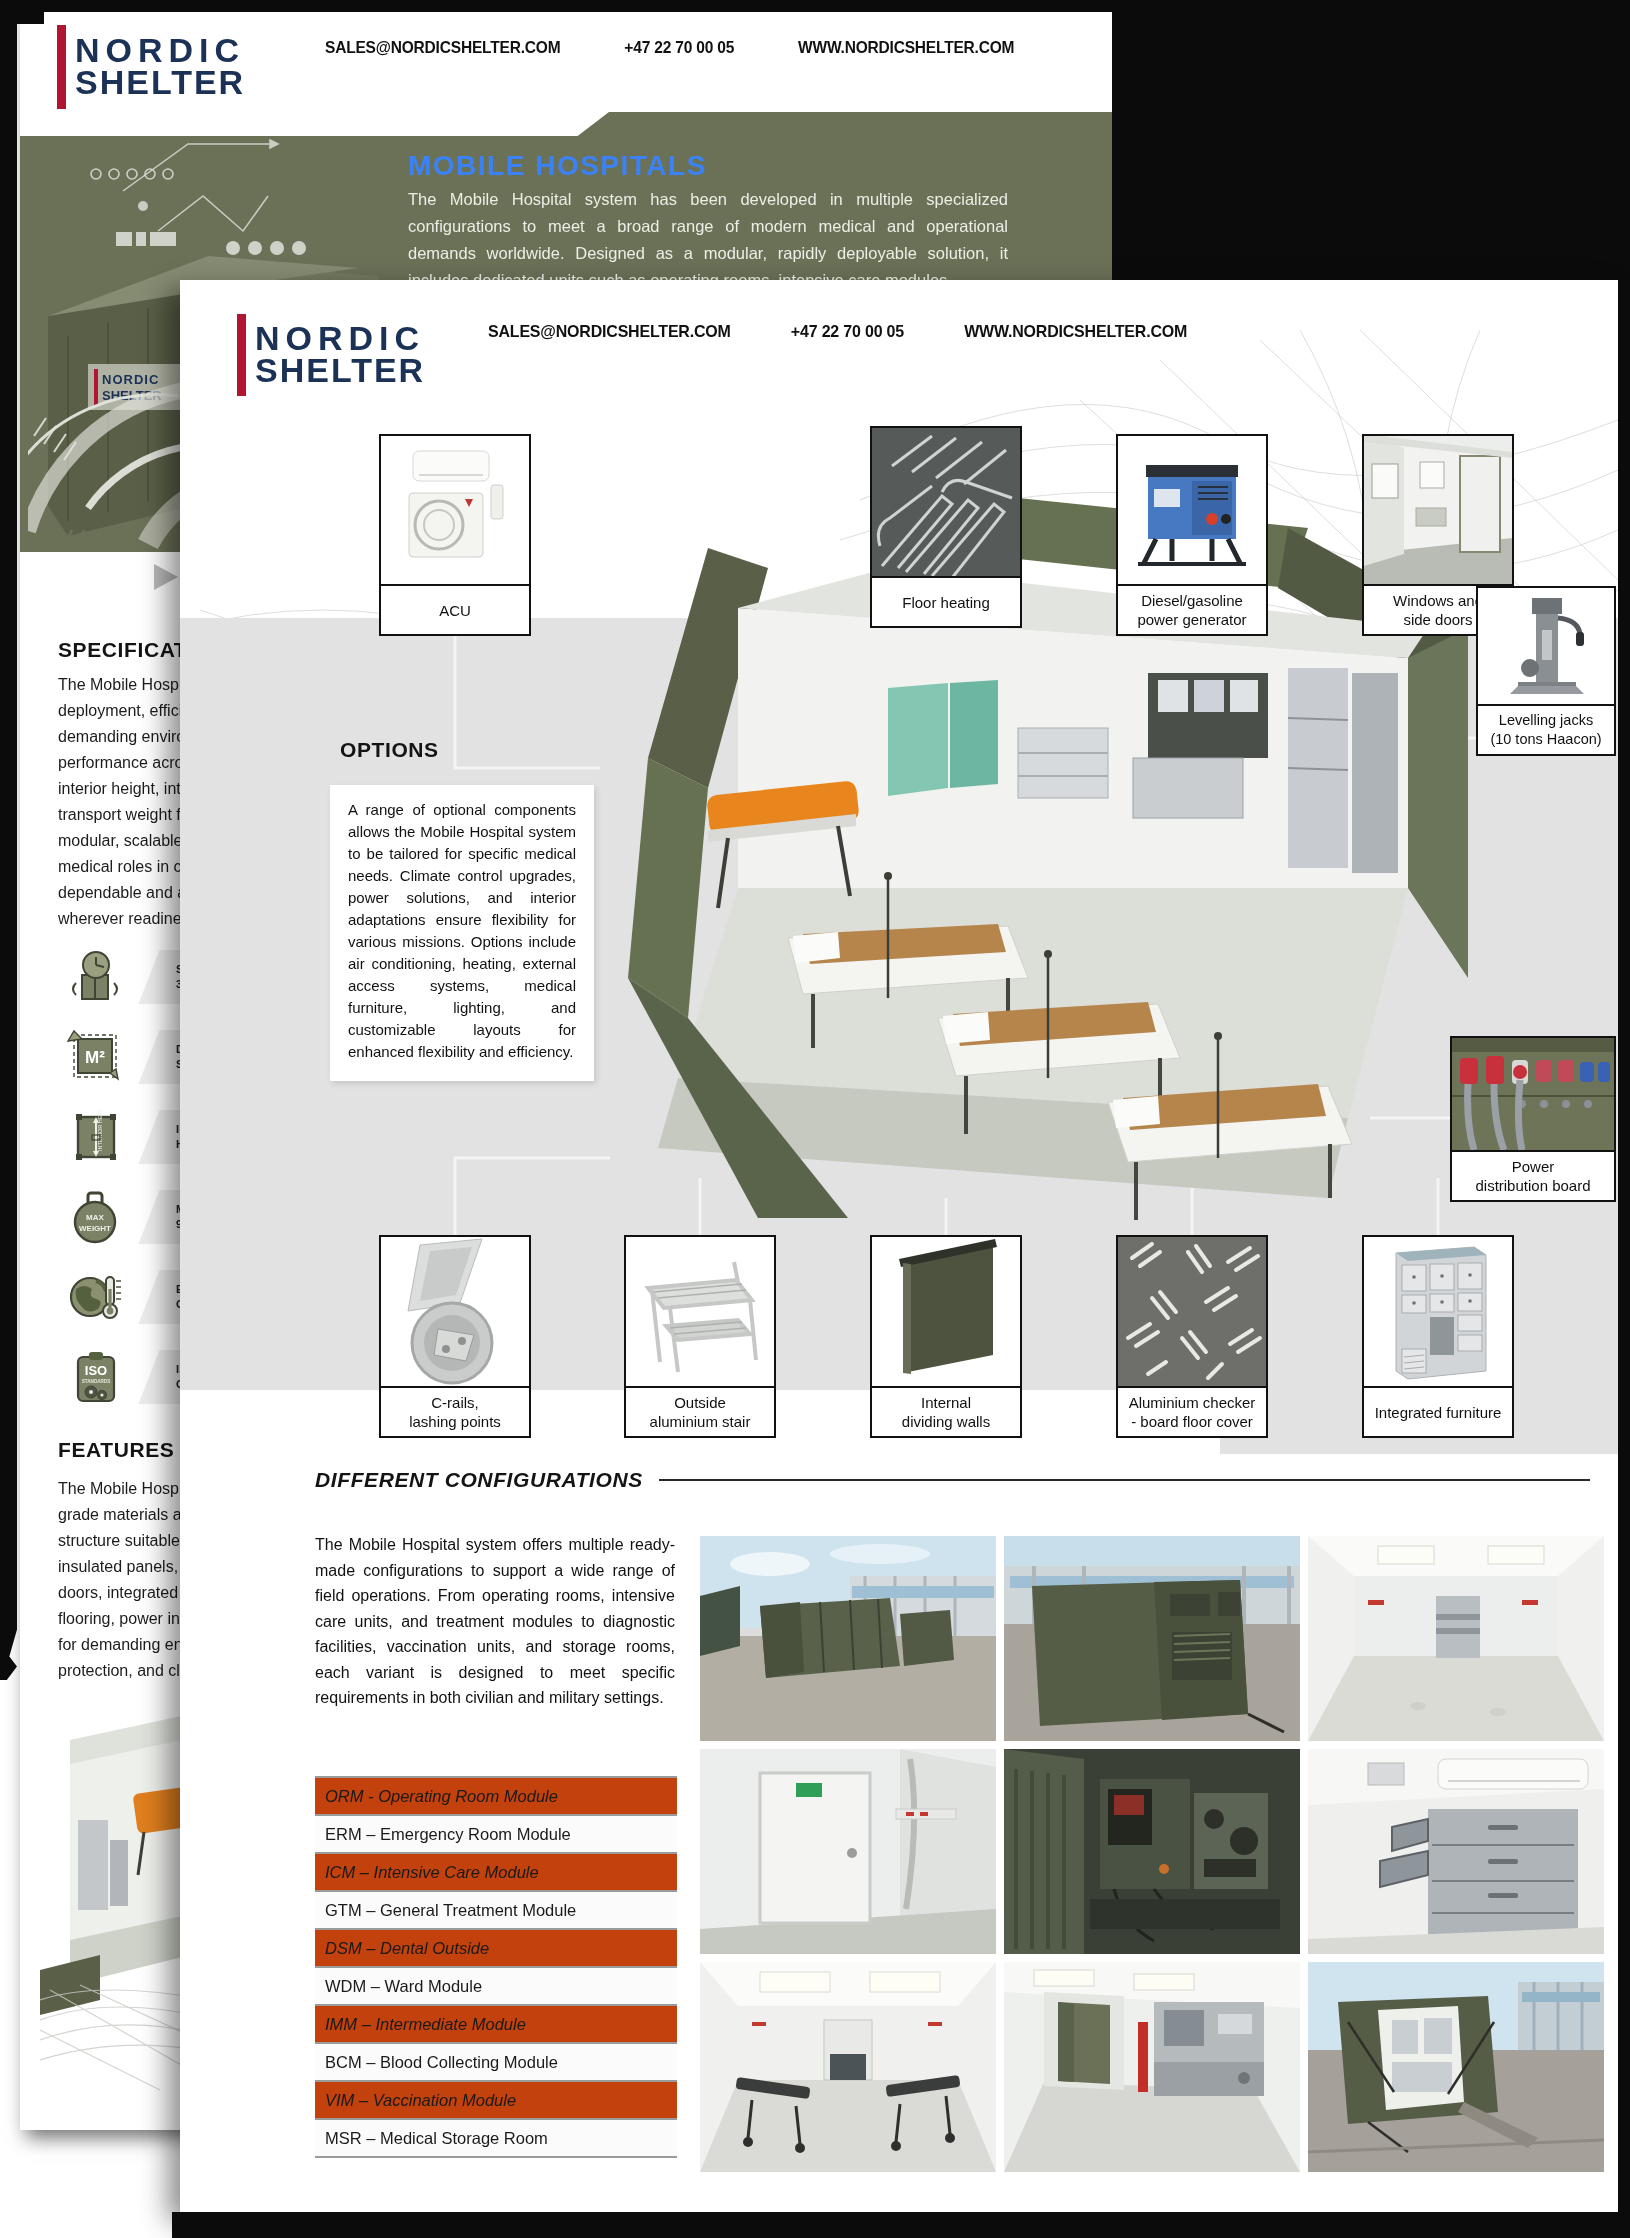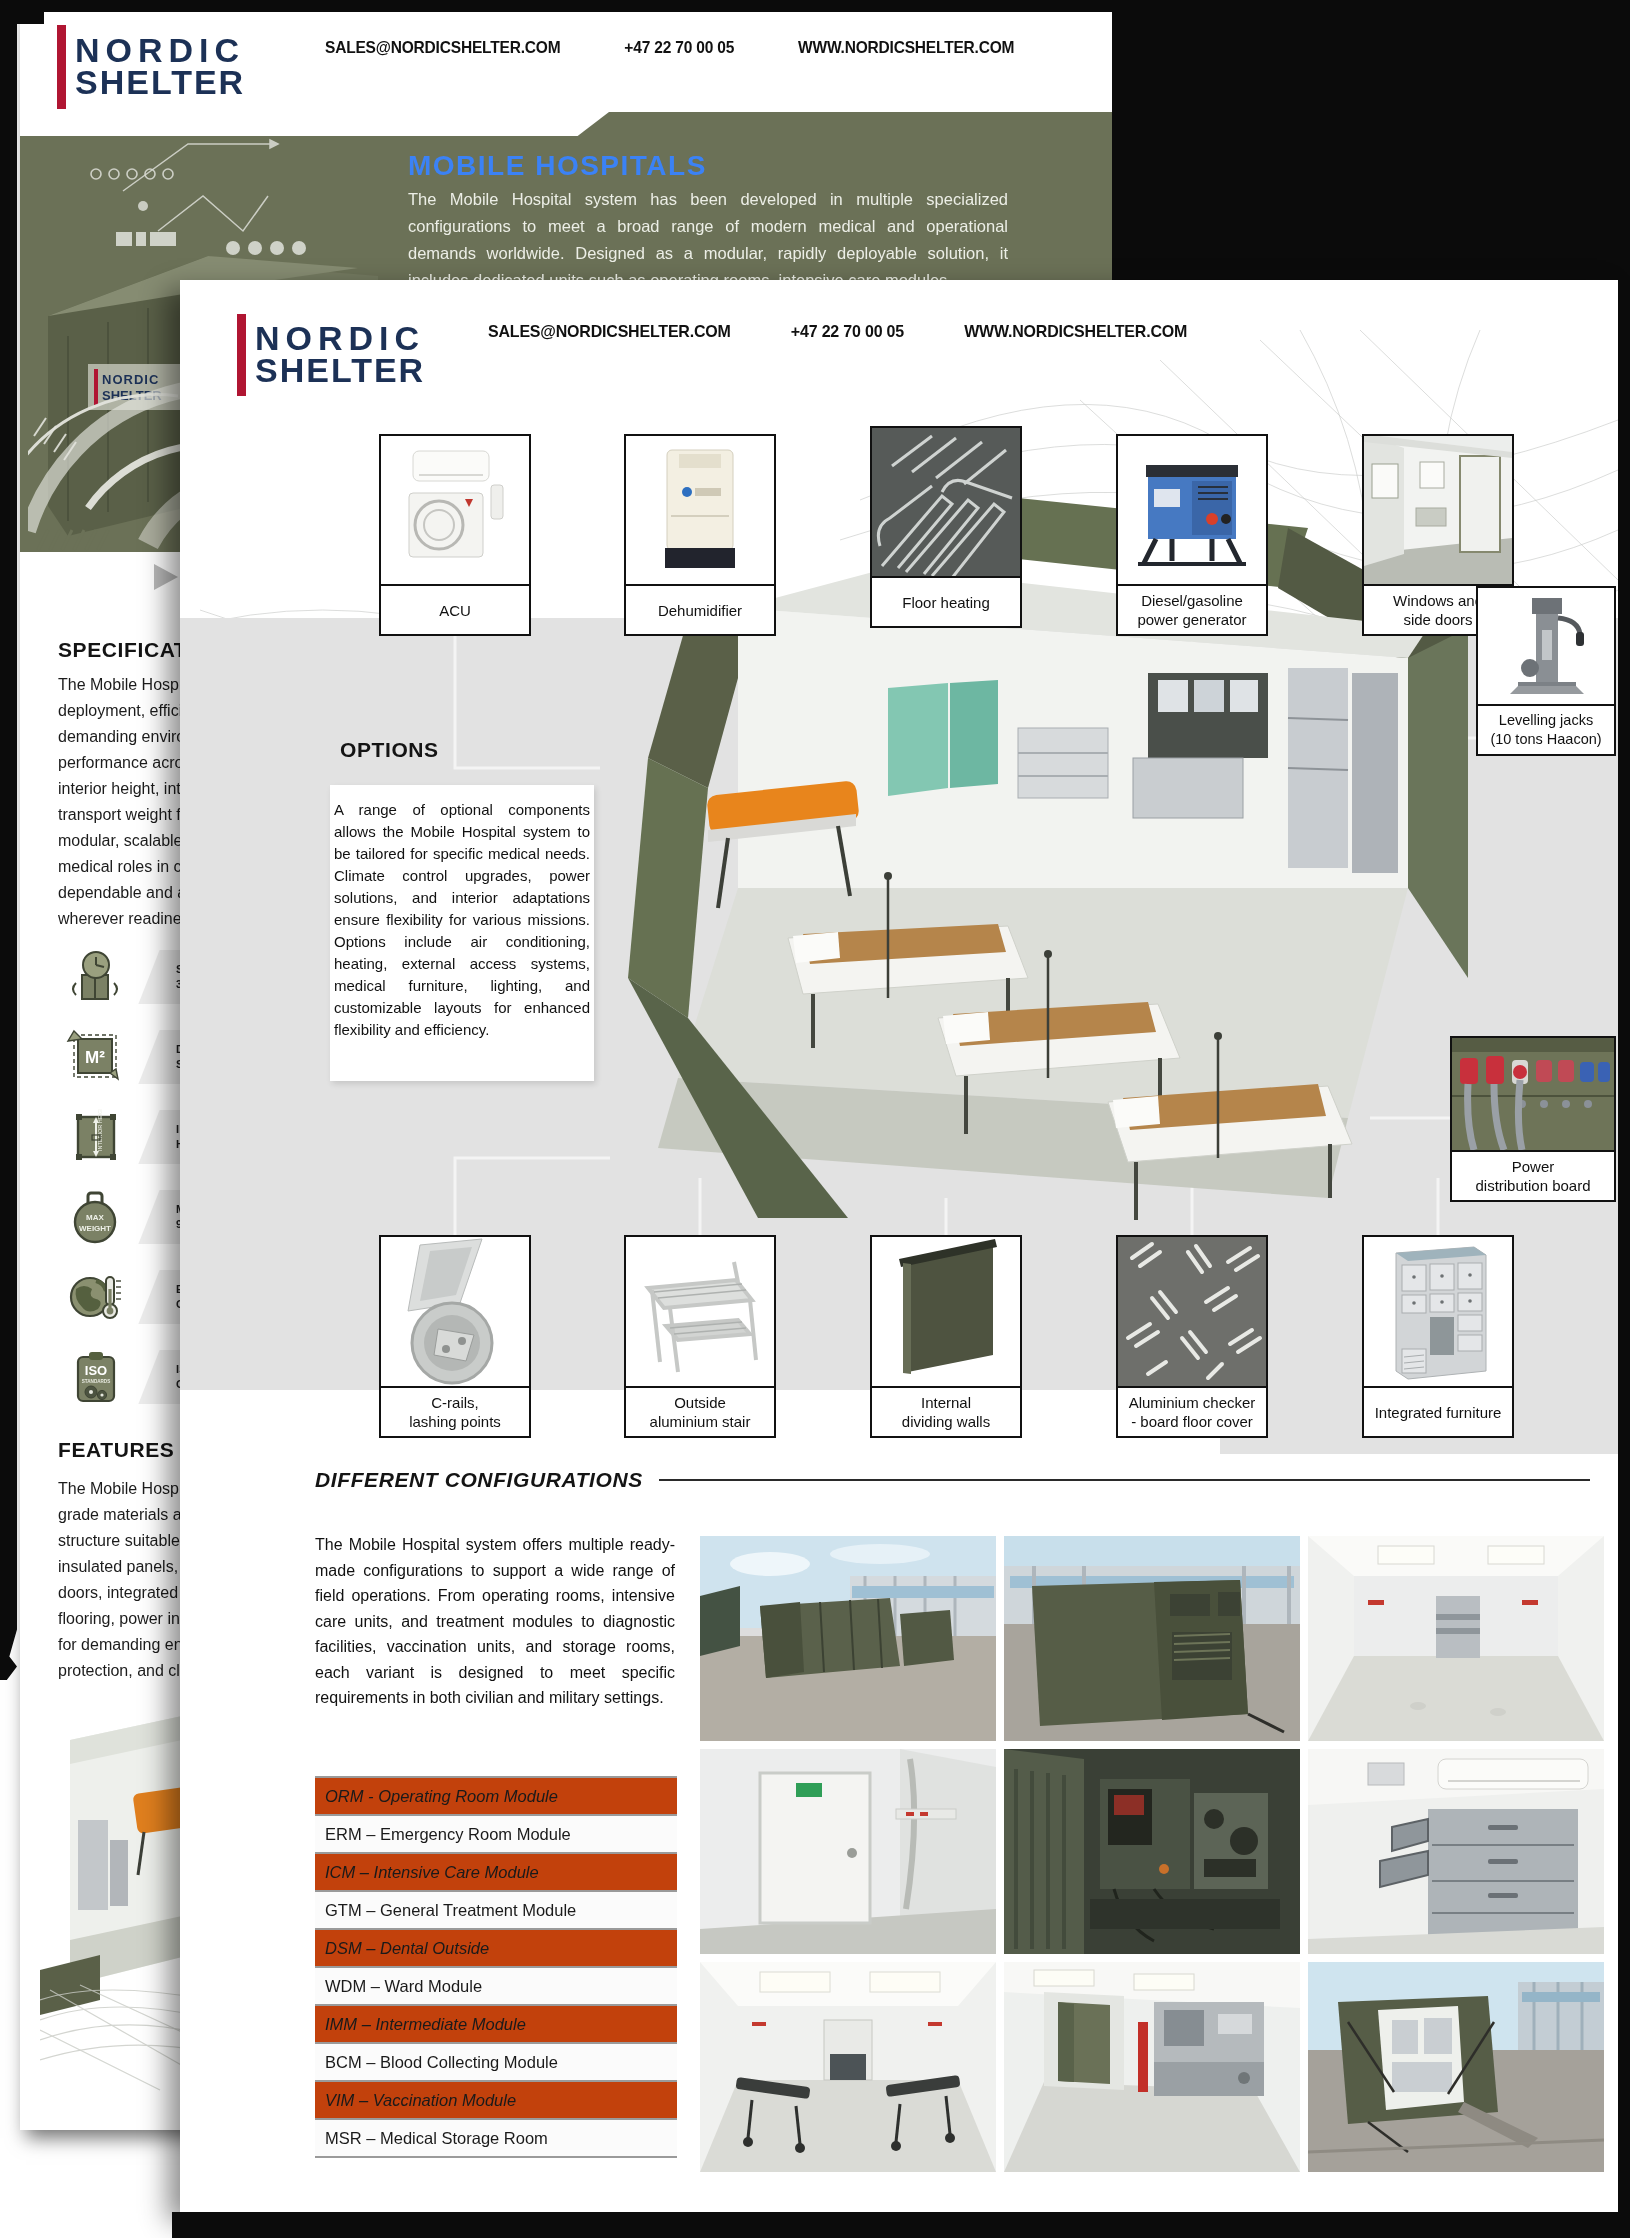--- a/index.html
+++ b/index.html
@@ -39,21 +39,21 @@
   .spec-label{position:absolute;left:118px;top:50%;transform:translateY(-50%);
               font-size:11px;font-weight:800;letter-spacing:.3px;color:#222;white-space:pre-line;line-height:15px;}
   
   .opt{background:#fff;border:2px solid #111;display:flex;flex-direction:column;box-sizing:border-box;}
   .opt .img{flex:1;display:flex;align-items:center;justify-content:center;overflow:hidden;}
   .opt .cap{border-top:2px solid #111;min-height:44px;display:flex;align-items:center;justify-content:center;
             font-size:15px;line-height:19px;text-align:center;white-space:pre-line;padding:2px 4px;}
   
   .band{background:#e2e2e2;}
   
-  .opt-par{background:#fff;font-size:15px;line-height:22px;text-align:justify;padding:14px 4px;box-sizing:border-box;
+  .opt-par{background:#fff;font-size:15px;line-height:22px;text-align:justify;padding:14px 18px;box-sizing:border-box;
            box-shadow:2px 3px 6px rgba(0,0,0,.12);}
   
   .conf-par{font-size:16px;line-height:25.5px;text-align:justify;}
   .modules{border-top:2px solid #9a9a9a;}
   .mod-row{height:36px;line-height:36px;font-size:16.5px;padding-left:10px;border-bottom:2px solid #9a9a9a;
            color:#1a1a1a;background:#fbfbfb;}
   .mod-row.alt{background:#c2410c;font-style:italic;}
   .photo{background:#ddd;overflow:hidden;}
   .photo svg{display:block;}
   .connector{stroke:#f4f4f4;stroke-width:3;fill:none;}
@@ -466,33 +466,20 @@
         <rect x="14" y="48" width="74" height="64" rx="4" fill="#f4f4f1" stroke="#cfcfcb"></rect>
         <circle cx="44" cy="80" r="24" fill="none" stroke="#b8b8b4" stroke-width="3"></circle>
         <circle cx="44" cy="80" r="15" fill="none" stroke="#c6c6c2" stroke-width="2"></circle>
         <polygon points="70,54 78,54 74,62" fill="#c0372f"></polygon>
         <rect x="96" y="40" width="12" height="34" rx="3" fill="#efefec" stroke="#cfcfcb"></rect>
       </svg>
         </div>
       <div class="cap">ACU</div>
     </div>
 
-    <div class="abs opt" style="left:444px;top:154px;width:152px;height:202px;">
-      <div class="img">
-          <svg width="110" height="132" viewBox="0 0 110 132">
-        <rect x="22" y="6" width="66" height="100" rx="5" fill="#f3efe2" stroke="#d4cfbe"></rect>
-        <rect x="34" y="10" width="42" height="14" fill="#e4dfcd"></rect>
-        <circle cx="42" cy="48" r="5" fill="#2d6fc0"></circle>
-        <rect x="50" y="44" width="26" height="8" fill="#cfc9b6"></rect>
-        <line x1="26" y1="72" x2="84" y2="72" stroke="#d4cfbe" stroke-width="2"></line>
-        <rect x="20" y="104" width="70" height="20" fill="#22242d"></rect>
-      </svg>
-        </div>
-      <div class="cap">Dehumidifier</div>
-    </div>
 
     <div class="abs opt" style="left:690px;top:146px;width:152px;height:202px;">
       <div class="img">
           <svg width="148" height="152" viewBox="0 0 148 152">
         <rect x="0" y="0" width="148" height="152" fill="#565a58"></rect>
         <g fill="none" stroke="#cfd3d1" stroke-width="3">
           <path d="M10 140 L70 70 L80 78 L26 142"></path>
           <path d="M34 146 L96 74 L106 82 L52 148"></path>
           <path d="M60 150 L122 78 L132 86 L80 152"></path>
           <path d="M70 66 Q78 50 94 56 L140 72"></path>

